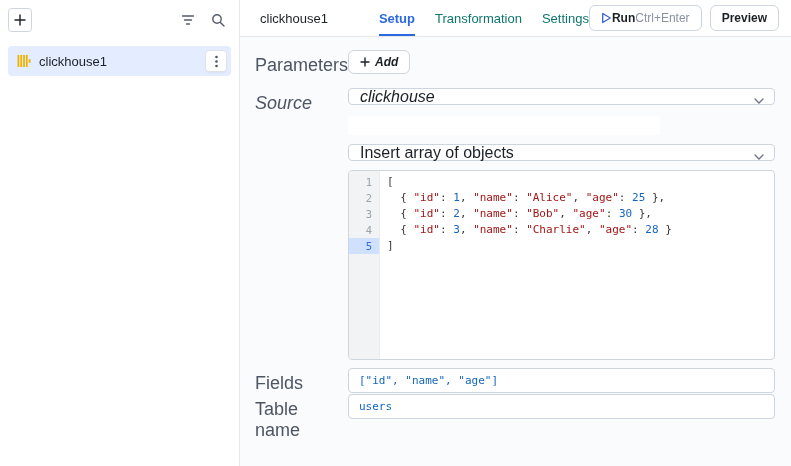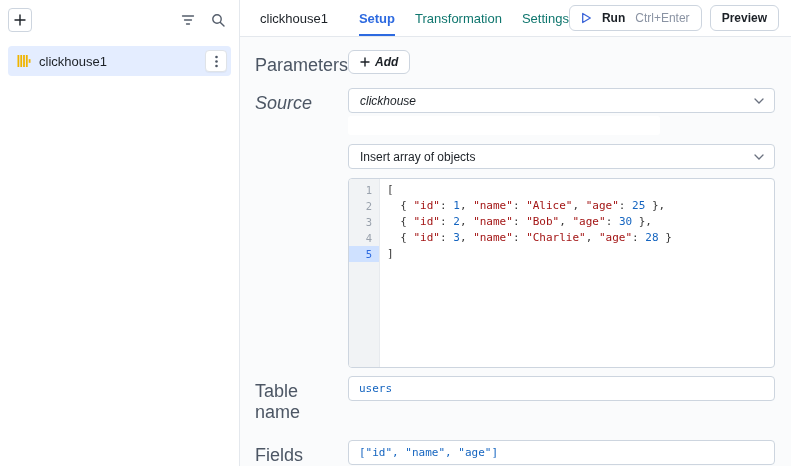--- a/index.html
+++ b/index.html
@@ -59,21 +59,21 @@
   .tab {
     display: flex; align-items: center; height: 100%;
     color: #0f766e; font-size: 13px; cursor: pointer;
     border-bottom: 2px solid transparent; padding-top: 2px;
   }
   .tab.active { color: var(--accent, #2d6ae0); border-bottom-color: var(--accent, #2d6ae0); font-weight: 600; }
   .header-actions { display: flex; align-items: center; gap: 8px; }
   .btn {
     height: 26px; background: #fff;
     border: 1px solid #cdd5df; border-radius: 6px;
-    display: flex; align-items: center; gap: 10px;
+    display: flex; align-items: center; gap: 0;
     padding: 0 11px; cursor: pointer; font-size: 12px;
     font-family: "Liberation Sans", sans-serif;
   }
   .btn .strong { font-weight: 600; color: #1c2127; }
   .btn .shortcut { color: #8a93a3; font-size: 12px; }
 
   
   .content { flex: 1; padding: 13px 16px 0 15px; overflow: hidden; }
   .form-row { display: flex; align-items: flex-start; }
   .form-label { width: 93px; flex-shrink: 0; padding-top: 5px; color: #4c5664; font-size: 18px; }
@@ -82,24 +82,24 @@
 
   .add-btn {
     height: 24px; background: #fff; border: 1px solid #cdd5df; border-radius: 6px;
     display: inline-flex; align-items: center; gap: 5px; padding: 0 11px;
     font-size: 12px; font-weight: 600; color: #1c2127; cursor: pointer;
     font-family: "Liberation Sans", sans-serif;
     font-style: italic;
   }
 
   .dropdown {
-    position: relative; height: 25px; background: #fff;
+    position: relative; height: 17px; background: #fff;
     border: 1px solid #cdd5df; border-radius: 4px;
     display: flex; align-items: center; padding: 0 26px 0 11px;
-    font-size: 12px; color: #1c2127; cursor: pointer;
+    font-size: 16px; color: #1c2127; cursor: pointer;
   }
   .dropdown .chev { position: absolute; right: 10px; top: 9px; display: flex; }
 
   .sub-box { width: 312px; height: 19px; background: #fff; border-radius: 3px; }
 
   
   .editor {
     display: flex; height: 190px; background: #fff;
     border: 1px solid #cdd5df; border-radius: 4px; overflow: hidden;
     font-family: "DejaVu Sans Mono", monospace; font-size: 11px; line-height: 16px;
@@ -261,29 +261,29 @@
               <div class="gutter-line">1</div>
               <div class="gutter-line">2</div>
               <div class="gutter-line">3</div>
               <div class="gutter-line">4</div>
               <div class="gutter-line active">5</div>
             </div>
           <div class="code-area"><div class="code-line"><span class="tok-plain">[</span></div><div class="code-line"><span class="tok-plain">  { </span><span class="tok-string">"id"</span><span class="tok-plain">: </span><span class="tok-number">1</span><span class="tok-plain">, </span><span class="tok-string">"name"</span><span class="tok-plain">: </span><span class="tok-string">"Alice"</span><span class="tok-plain">, </span><span class="tok-string">"age"</span><span class="tok-plain">: </span><span class="tok-number">25</span><span class="tok-plain"> },</span></div><div class="code-line"><span class="tok-plain">  { </span><span class="tok-string">"id"</span><span class="tok-plain">: </span><span class="tok-number">2</span><span class="tok-plain">, </span><span class="tok-string">"name"</span><span class="tok-plain">: </span><span class="tok-string">"Bob"</span><span class="tok-plain">, </span><span class="tok-string">"age"</span><span class="tok-plain">: </span><span class="tok-number">30</span><span class="tok-plain"> },</span></div><div class="code-line"><span class="tok-plain">  { </span><span class="tok-string">"id"</span><span class="tok-plain">: </span><span class="tok-number">3</span><span class="tok-plain">, </span><span class="tok-string">"name"</span><span class="tok-plain">: </span><span class="tok-string">"Charlie"</span><span class="tok-plain">, </span><span class="tok-string">"age"</span><span class="tok-plain">: </span><span class="tok-number">28</span><span class="tok-plain"> }</span></div><div class="code-line"><span class="tok-plain">]</span></div></div>
         </div>
       </div>
 
+      <div class="form-row">
+        <div class="form-label">Fields</div>
+        <div class="ctrl">
+          <input class="code-input" type="text" value="[&quot;id&quot;, &quot;name&quot;, &quot;age&quot;]" style="">
+        </div>
+      </div>
+
       <div class="form-row mb17">
         <div class="form-label">Table name</div>
         <div class="ctrl">
           <input class="code-input" type="text" value="users" style="">
-        </div>
-      </div>
-
-      <div class="form-row">
-        <div class="form-label">Fields</div>
-        <div class="ctrl">
-          <input class="code-input" type="text" value="[&quot;id&quot;, &quot;name&quot;, &quot;age&quot;]" style="">
         </div>
       </div>
 
     </div>
   </main>
 </div>
 
 </body></html>

